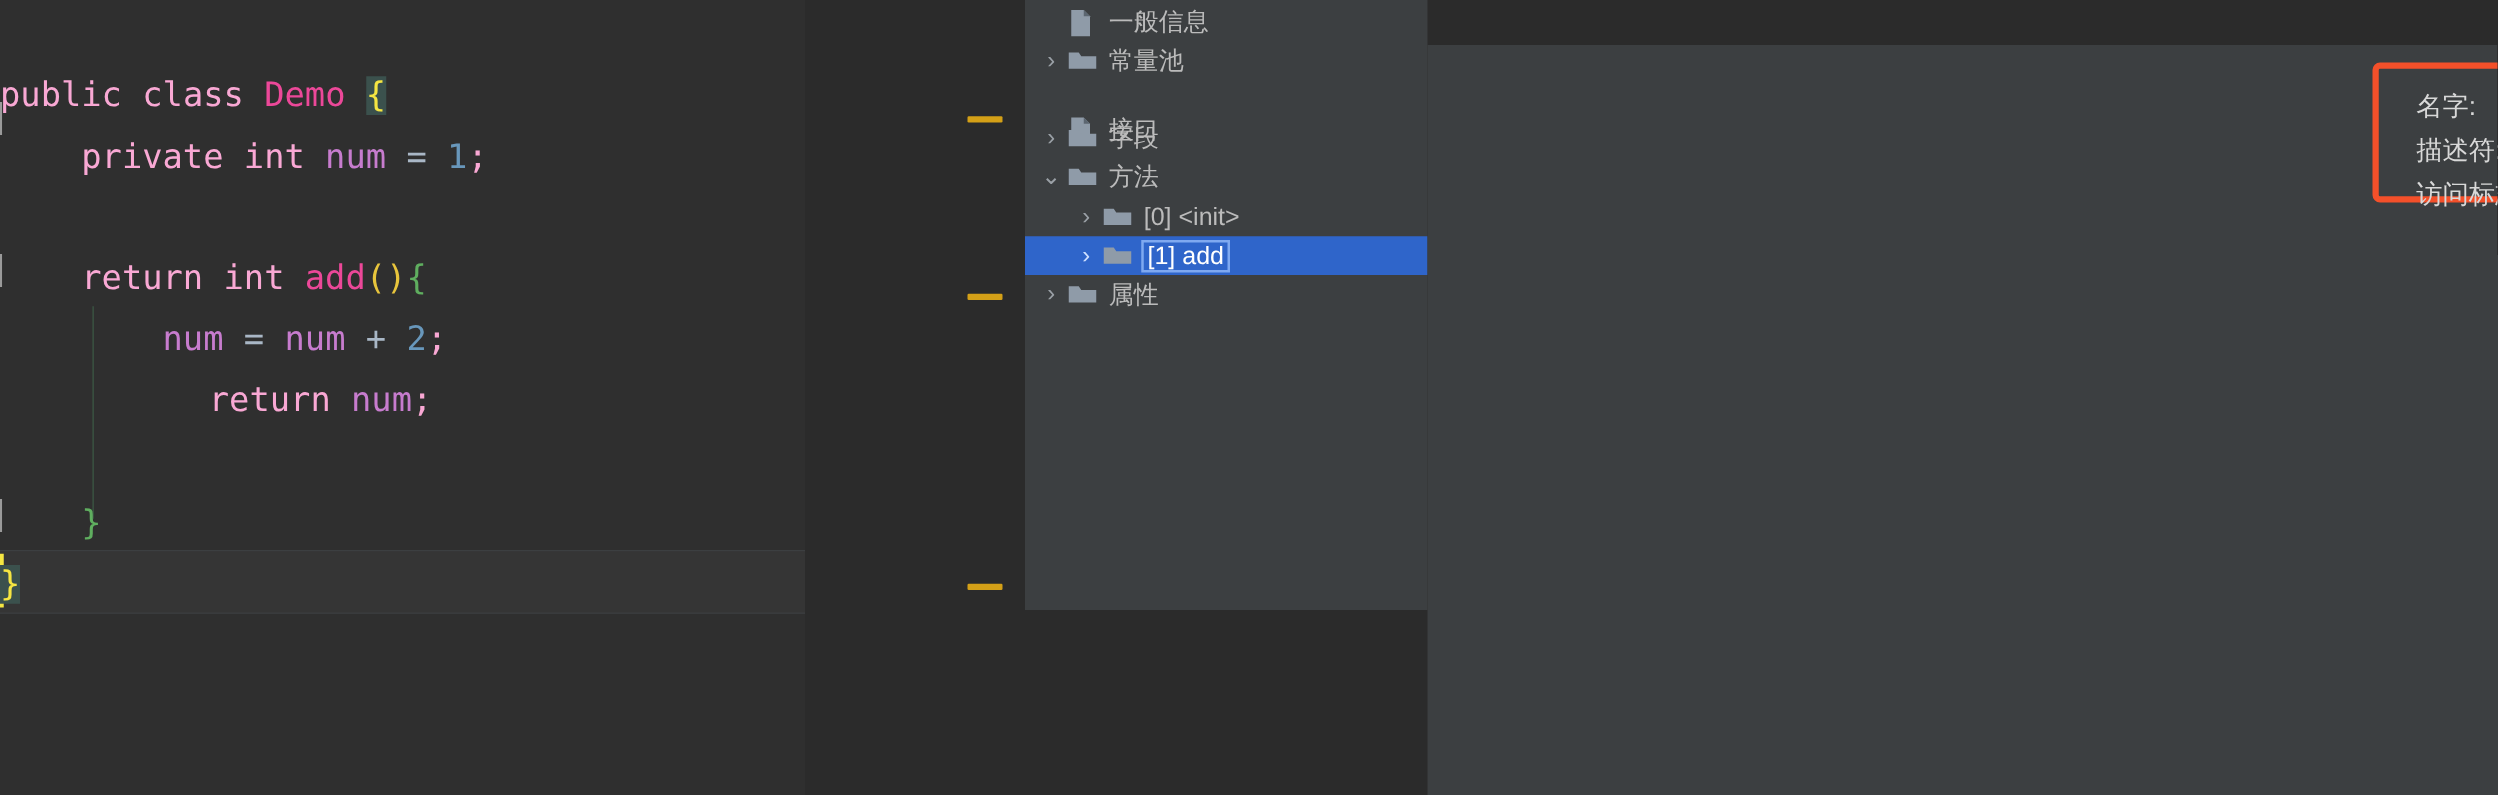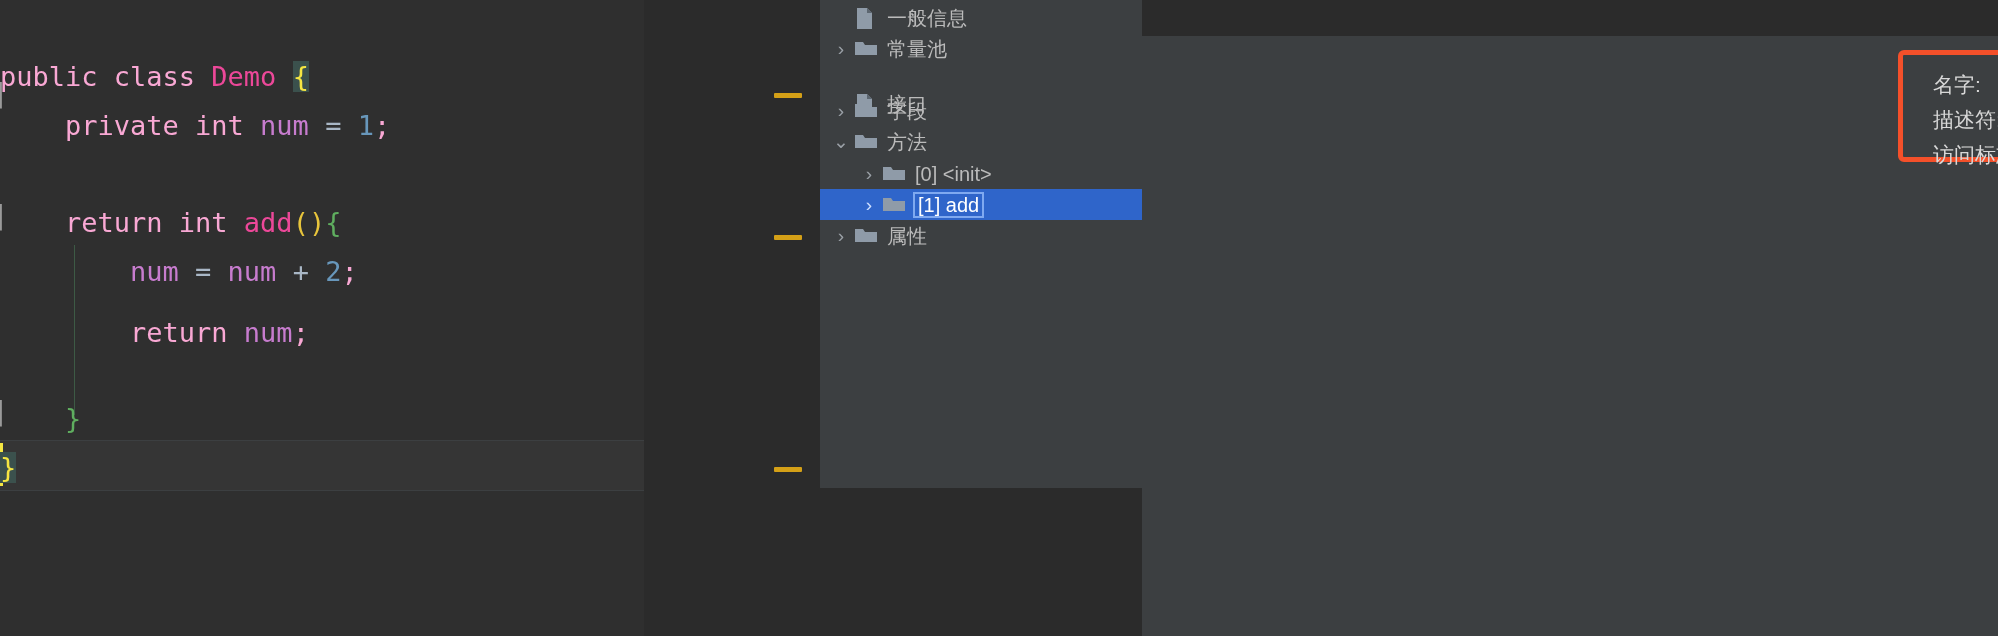--- a/index.html
+++ b/index.html
@@ -198,21 +198,21 @@
 
 <div id="editor-pane">
   <div id="caret-line"></div>
   <div id="caret-bar"></div>
   <div class="indent-guide"></div>
   <div id="code-area">
       <div class="code-line" style="top: 52px;"><span class="kw">public </span><span class="kw">class </span><span class="cls">Demo </span><span class="brace-hl">{</span></div>
       <div class="code-line" style="top: 101px;"><span class="kw">    private int </span><span class="fieldv">num </span><span class="op">= </span><span class="num">1</span><span class="kw">;</span></div>
       <div class="code-line" style="top: 198px;"><span class="kw">    return int </span><span class="cls">add</span><span class="paren-y">()</span><span class="brace-g">{</span></div>
       <div class="code-line" style="top: 247px;"><span class="fieldv">        num </span><span class="op">= </span><span class="fieldv">num </span><span class="op">+ </span><span class="num">2</span><span class="kw">;</span></div>
-      <div class="code-line" style="top: 308px;"><span class="kw">        return </span><span class="fieldv">num</span><span class="kw">;</span></div>
+      <div class="code-line" style="top: 296px; margin-left: 37px;"><span class="kw">        return </span><span class="fieldv">num</span><span class="kw">;</span></div>
       <div class="code-line" style="top: 394px;"><span class="brace-g">    }</span></div>
       <div class="code-line" style="top: 443px;"><span class="brace-hl">}</span></div>
     </div>
   <div id="editor-gutter-markers">
       <div class="fold-marker" style="top: 85px;">⎪</div>
       <div class="fold-marker" style="top: 207px;">⎪</div>
       <div class="fold-marker" style="top: 403px;">⎪</div>
     </div>
 </div>
 

